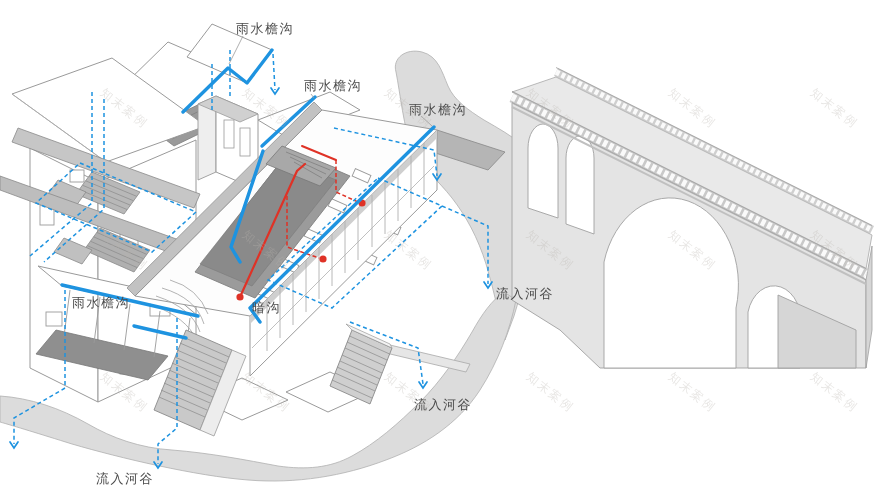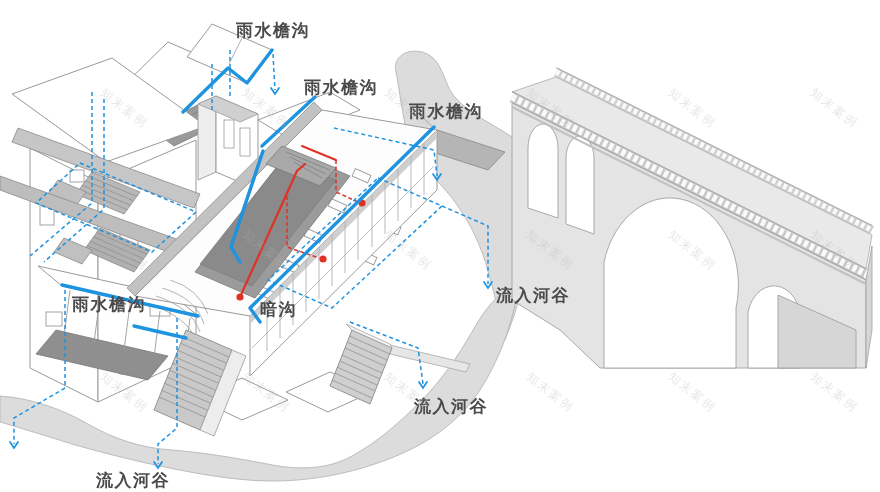--- a/index.html
+++ b/index.html
@@ -1,20 +1,20 @@
 <!DOCTYPE html>
 <html style="--gutter-blue: #1E93E0; --drain-red: #DF3226; --label-text: #4A4A4A; --line-gray: #9A9A9A; --terrace-dark-gray: #909090; --terrain-gray: #DCDCDC; --bridge-gray: #E4E4E4;"><head>
 <meta charset="utf-8">
 <style>
   html,body{margin:0;padding:0;background:#fff;}
   .stage{position:relative;width:880px;height:492px;background:#fff;overflow:hidden;
          font-family:"Liberation Sans","DejaVu Sans",sans-serif;}
   .stage svg{position:absolute;left:0;top:0;}
-  .lbl{position:absolute;font-size:17px;letter-spacing:1.5px;color:var(--label-text,#4a4a4a);
-       white-space:nowrap;line-height:1;font-weight:bold;}
+  .lbl{position:absolute;font-size:13px;letter-spacing:1.5px;color:var(--label-text,#4a4a4a);
+       white-space:nowrap;line-height:1;}
   .wm{position:absolute;font-size:12px;letter-spacing:2px;color:#b9b4ae;opacity:.32;
       transform:rotate(38deg);white-space:nowrap;pointer-events:none;}
   
   .outline{stroke:var(--line-gray,#9a9a9a);stroke-width:1;fill:#fff;}
   .blue{stroke:var(--gutter-blue,#1e93e0);}
   .red{stroke:var(--drain-red,#df3226);}
 </style>
 </head>
 <body>
 
@@ -197,21 +197,21 @@
     <line x1="243" y1="36" x2="229" y2="64"></line>
     <line x1="421" y1="116" x2="432" y2="126"></line>
     <line x1="311" y1="94" x2="314" y2="98"></line>
   </g>
 </svg>
 
   <div class="lbl" style="left:236px;top:22px">雨水檐沟</div>
   <div class="lbl" style="left:304px;top:79px">雨水檐沟</div>
   <div class="lbl" style="left:409px;top:103px">雨水檐沟</div>
   <div class="lbl" style="left:72px;top:296px">雨水檐沟</div>
-  <div class="lbl" style="left:260px;top:301px">暗沟</div>
+  <div class="lbl" style="left:252px;top:301px">暗沟</div>
   <div class="lbl" style="left:496px;top:287px">流入河谷</div>
   <div class="lbl" style="left:414px;top:398px">流入河谷</div>
   <div class="lbl" style="left:96px;top:472px">流入河谷</div>
 
   <div class="wm" style="left:96px;top:100px">知末案例</div>
   <div class="wm" style="left:238px;top:100px">知末案例</div>
   <div class="wm" style="left:380px;top:100px">知末案例</div>
   <div class="wm" style="left:522px;top:100px">知末案例</div>
   <div class="wm" style="left:664px;top:100px">知末案例</div>
   <div class="wm" style="left:806px;top:100px">知末案例</div>

